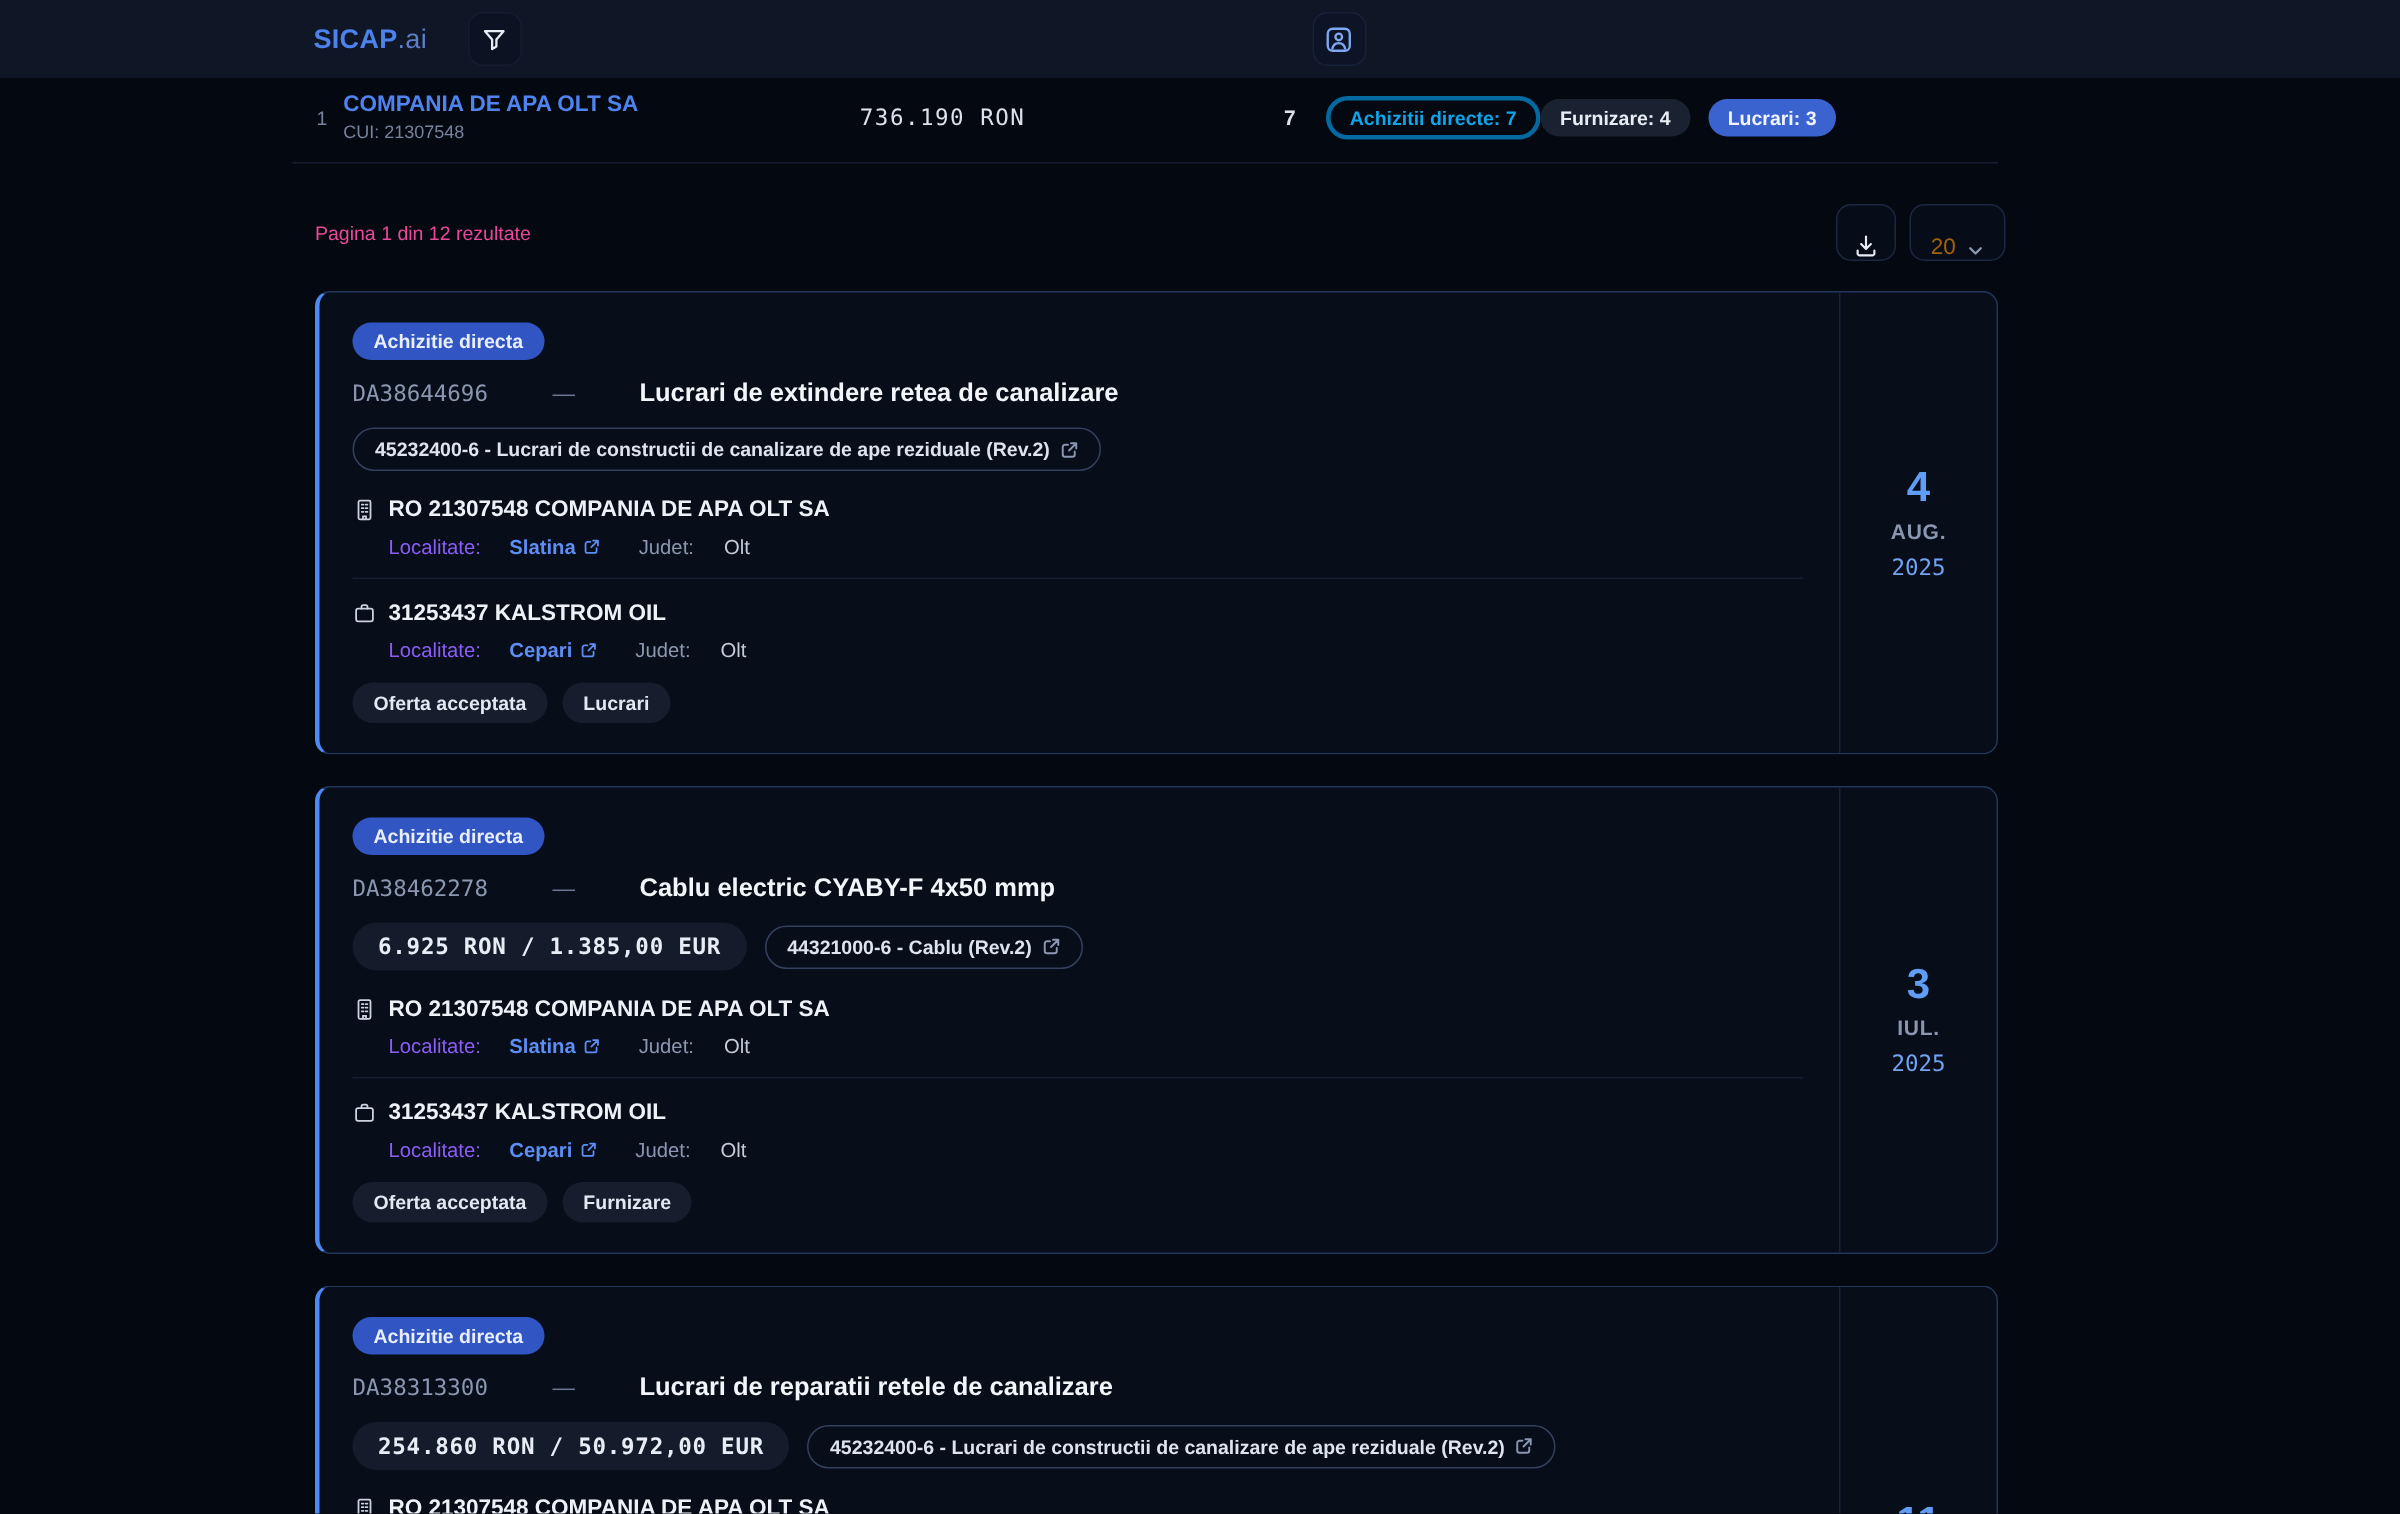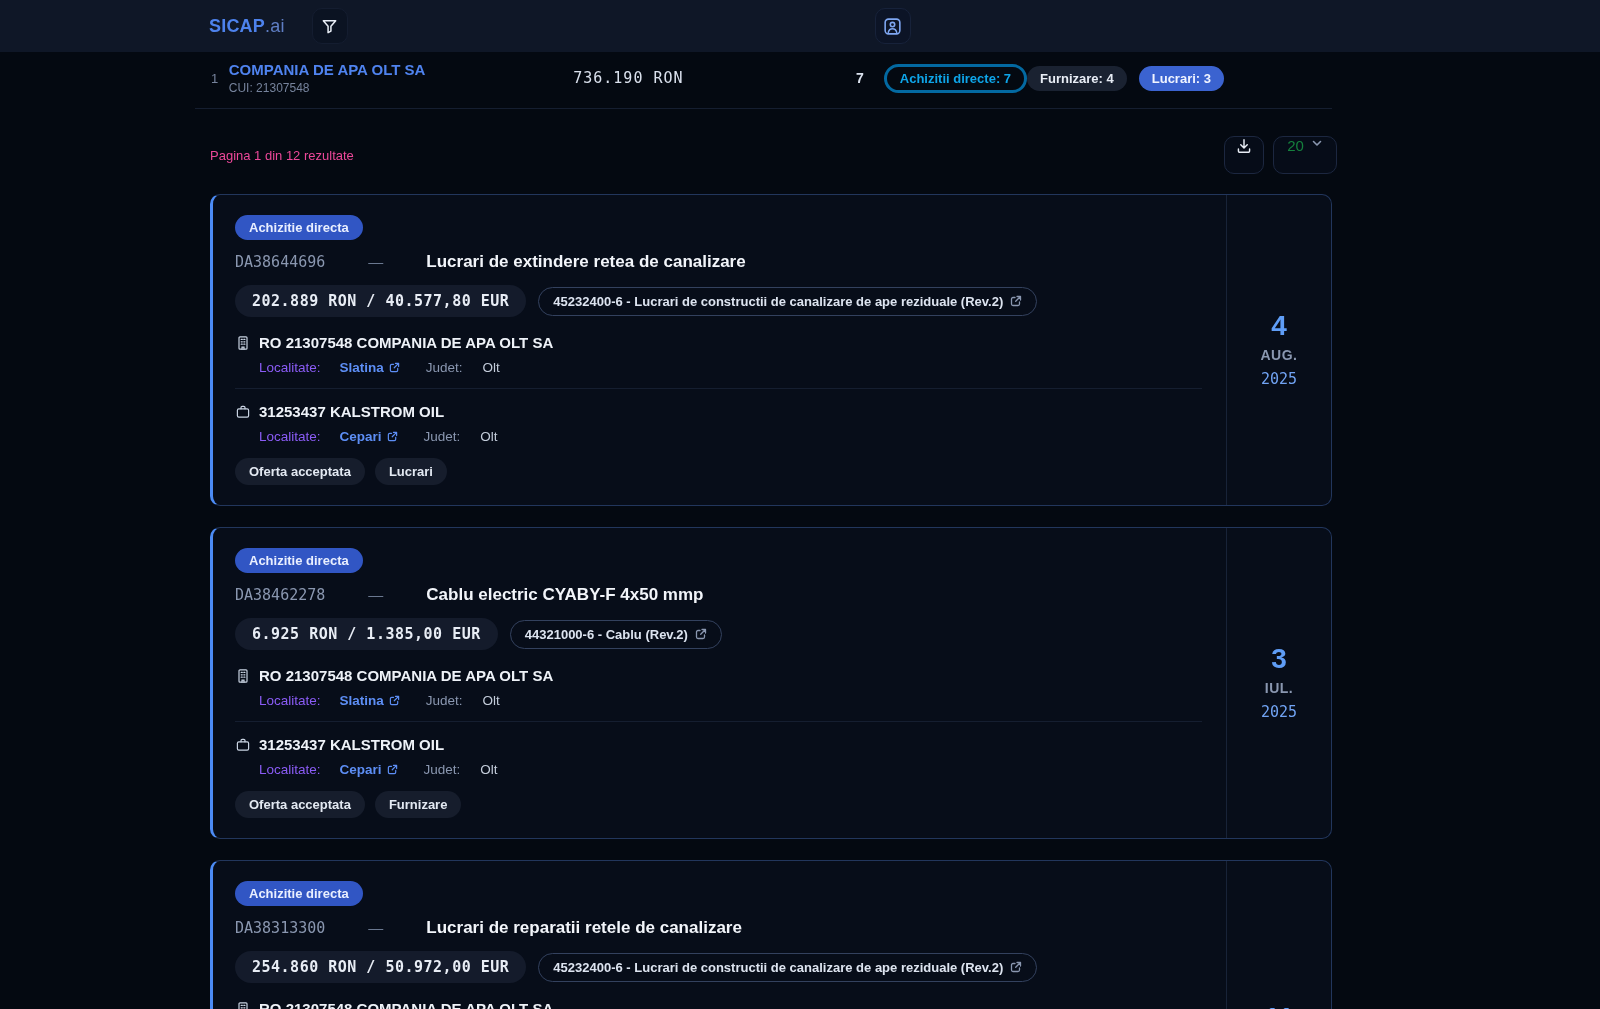--- a/index.html
+++ b/index.html
@@ -59,22 +59,22 @@
   .top-right-group { margin-left: auto; margin-right: 108px; display: flex; gap: 12px; }
   .pill-dark { background: #1a2231; color: #e8edf5; padding: 5px 13px; border: none; }
   .pill-blue { background: #3b63d0; color: #f0f4ff; padding: 5px 13px; border: none; }
 
   
   .toolbar { display: flex; align-items: center; margin: 27px 0 20px 0; }
   .page-info { font-size: 13px; font-weight: normal; color: #ec4899; padding-left: 15px; }
   .toolbar-right { margin-left: auto; display: flex; gap: 9px; margin-right: -5px; }
   .tool-btn {
     height: 38px; border-radius: 10px; background: #060c18;
-    border: 1px solid #1c2740; display: flex; align-items: flex-start;
-    justify-content: center; cursor: pointer; color: #15803d;
+    border: 1px solid #1c2740; display: flex; align-items: flex-end;
+    justify-content: center; cursor: pointer; color: #a16207;
   }
   .dl-btn { width: 40px; }
   .size-select { width: 64px; gap: 7px; font-size: 15px; }
   .size-select .chev { color: #8a97b0; display: flex; }
 
   
   .cards { width: 1122px; margin-left: 15px; display: flex; flex-direction: column; gap: 21px; }
   .card {
     background: #070d19;
     border: 1px solid #22365c;
@@ -195,21 +195,20 @@
 
     <div class="card">
       <div class="card-main">
         <span class="type-badge">Achizitie directa</span>
         <div class="id-row">
           <span class="card-id mono">DA38644696</span>
           <span class="dash">—</span>
           <span class="card-title">Lucrari de extindere retea de canalizare</span>
         </div>
         <div class="price-row">
-          <span class="price-pill mono">202.889 RON / 40.577,80 EUR</span>
           <span class="cpv-pill">
             <span>45232400-6 - Lucrari de constructii de canalizare de ape reziduale (Rev.2)</span>
             <span class="ext">
               <svg width="12" height="12" viewBox="0 0 12 12" fill="none" stroke="currentColor" stroke-width="1.3" stroke-linecap="round" stroke-linejoin="round">
                   <path d="M5 2.5H3A1.5 1.5 0 0 0 1.5 4v5A1.5 1.5 0 0 0 3 10.5h5A1.5 1.5 0 0 0 9.5 9V7"></path>
                   <path d="M7 1.5h3.5V5M10.2 1.8L5.7 6.3"></path>
                 </svg>
             </span>
           </span>
         </div>

